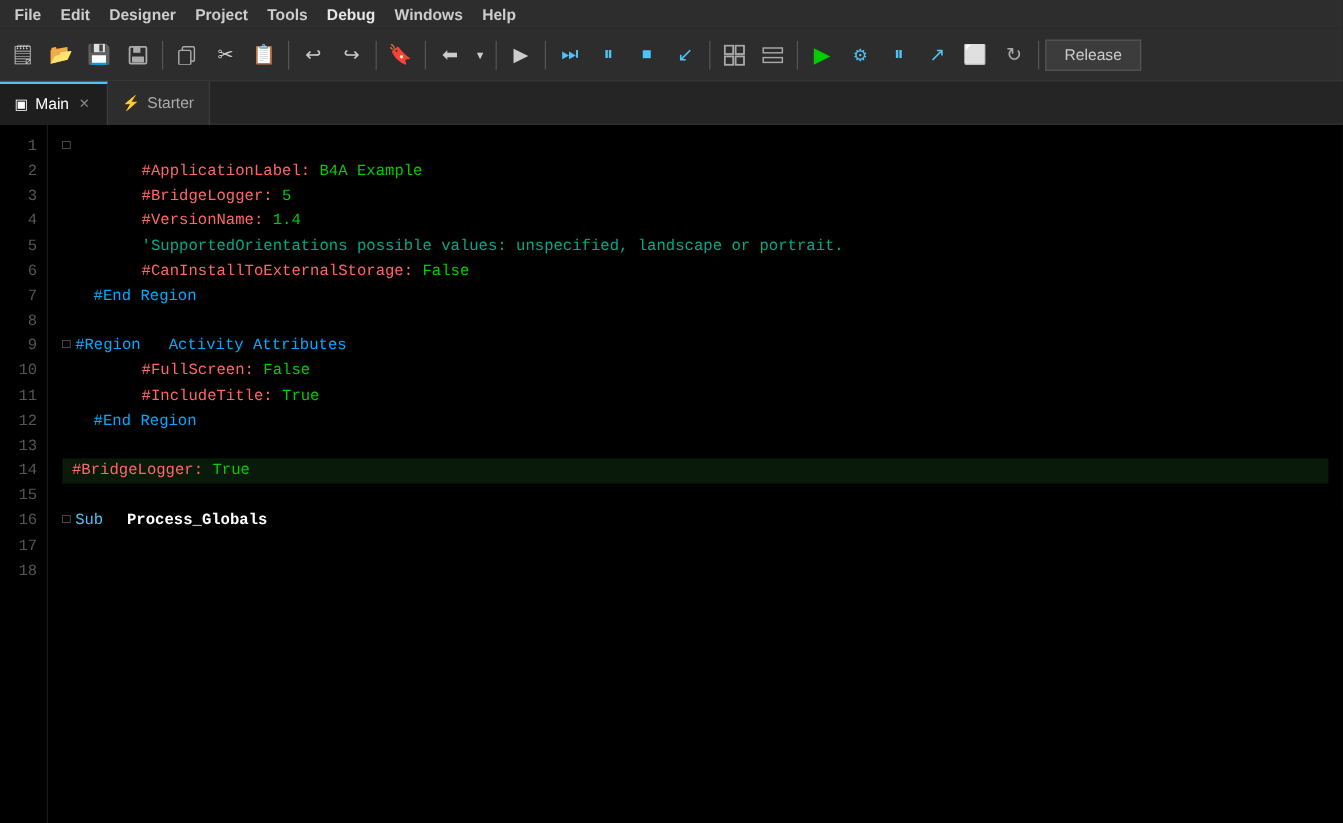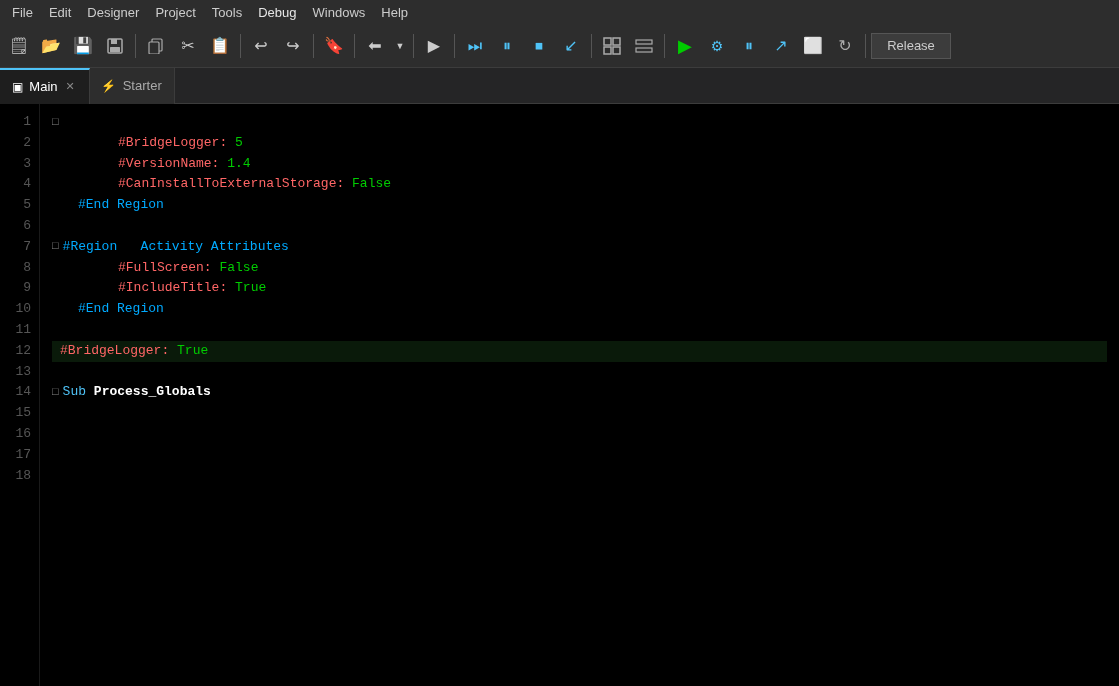--- a/index.html
+++ b/index.html
@@ -19,20 +19,21 @@
       align-items: center;
       height: 24px;
       padding: 0 4px;
       font-family: 'Segoe UI', Arial, sans-serif;
       font-size: 13px;
       color: #cccccc;
     }
     .menu-item {
       padding: 2px 8px;
       cursor: pointer;
+      font-weight: bold;
     }
     .menu-item.debug { color: #e5e5e5; }
 
     
     .toolbar {
       background: #2d2d2d;
       display: flex;
       align-items: center;
       height: 44px;
       padding: 0 4px;
@@ -153,21 +154,21 @@
       cursor: pointer;
       font-size: 11px;
     }
 
     
     .kw-region { color: #00aaff; } 
     .kw-attr-name { color: #ff6666; } 
     .kw-value { color: #00cc00; } 
     .kw-comment { color: #00aa88; } 
     .kw-sub { color: #4fc3f7; } 
-    .kw-sub-name { color: #ffffff; font-weight: bold; }
+    .kw-sub-name { color: #ffffff; font-weight: bold; margin-left: 12px; }
 
     .line-highlight {
       background: #0a2a0a;
     }
   </style>
 </head>
 <body>
 
 <div class="menu-bar">
   <span class="menu-item">File</span>
@@ -276,33 +277,43 @@
     <div>17</div>
     <div>18</div>
   </div>
 
   <div class="code-area">
 
     <div class="code-line">
       <span class="fold-marker">□</span>
     </div>
 
+    <div class="code-line">
+      <span style="display:inline-block;width:20px;border-left:2px solid #333;margin-left:6px;"></span>
+      <span style="display:inline-block;width:40px;"></span>
+      <span class="kw-attr-name">#ApplicationLabel:</span><span style="color:#fff;">&nbsp;</span><span class="kw-value">B4A Example</span>
+    </div>
 
     <div class="code-line">
       <span style="display:inline-block;width:20px;border-left:2px solid #333;margin-left:6px;"></span>
       <span style="display:inline-block;width:40px;"></span>
       <span class="kw-attr-name">#BridgeLogger:</span><span style="color:#fff;">&nbsp;</span><span class="kw-value">5</span>
     </div>
 
     <div class="code-line">
       <span style="display:inline-block;width:20px;border-left:2px solid #333;margin-left:6px;"></span>
       <span style="display:inline-block;width:40px;"></span>
       <span class="kw-attr-name">#VersionName:</span><span style="color:#fff;">&nbsp;</span><span class="kw-value">1.4</span>
     </div>
 
+    <div class="code-line">
+      <span style="display:inline-block;width:20px;border-left:2px solid #333;margin-left:6px;"></span>
+      <span style="display:inline-block;width:40px;"></span>
+      <span class="kw-comment">'SupportedOrientations possible values: unspecified, landscape or portrait.</span>
+    </div>
 
 
     <div class="code-line">
       <span style="display:inline-block;width:20px;border-left:2px solid #333;margin-left:6px;"></span>
       <span style="display:inline-block;width:40px;"></span>
       <span class="kw-attr-name">#CanInstallToExternalStorage:</span><span style="color:#fff;">&nbsp;</span><span class="kw-value">False</span>
     </div>
 
     <div class="code-line">
       <span style="display:inline-block;width:26px;"></span>

